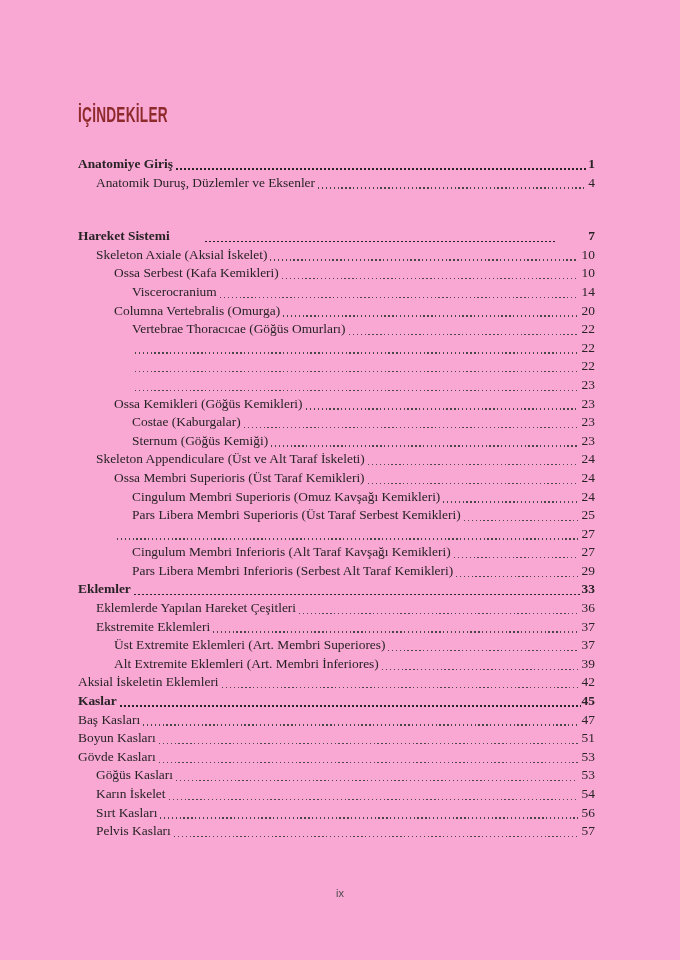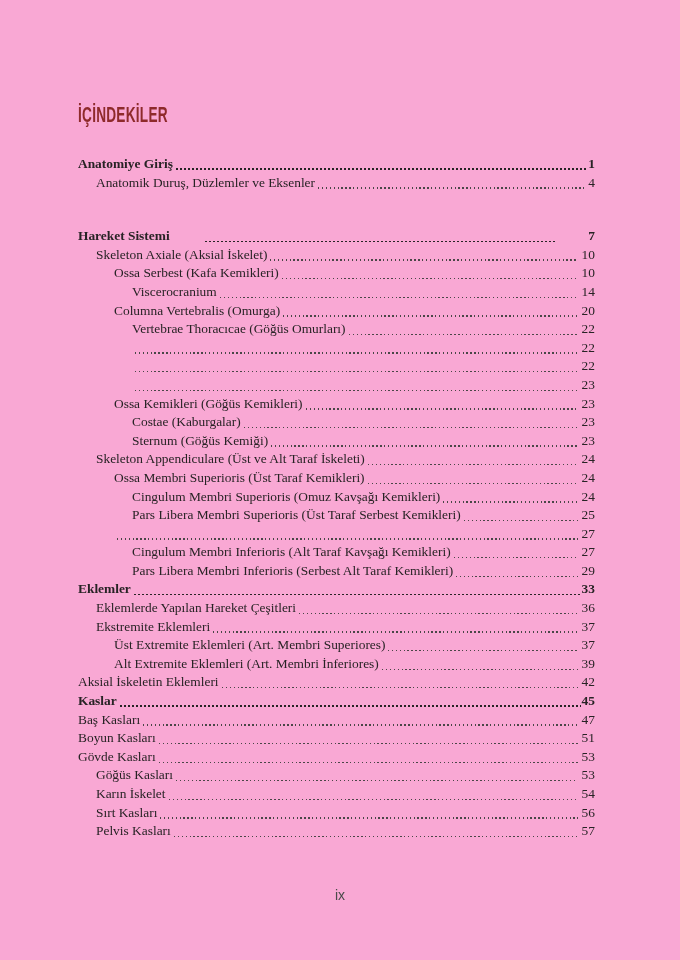--- a/index.html
+++ b/index.html
@@ -66,21 +66,21 @@
     background-image: repeating-linear-gradient(to right, var(--text) 0 1.7px, transparent 1.7px 4px);
   }
   .num { white-space: nowrap; }
   .folio {
     position: absolute;
     top: 887px;
     left: 0;
     right: 0;
     text-align: center;
     font-family: "Liberation Sans", "DejaVu Sans", sans-serif;
-    font-size: 14px;
+    font-size: 11px;
     color: var(--folio);
   }
 </style>
 </head>
 <body>
 
 <div class="page">
   <h1 class="page-title">İÇİNDEKİLER</h1>
   <div class="toc" id="toc-list">
       <div class="toc-row lvl0 b">

